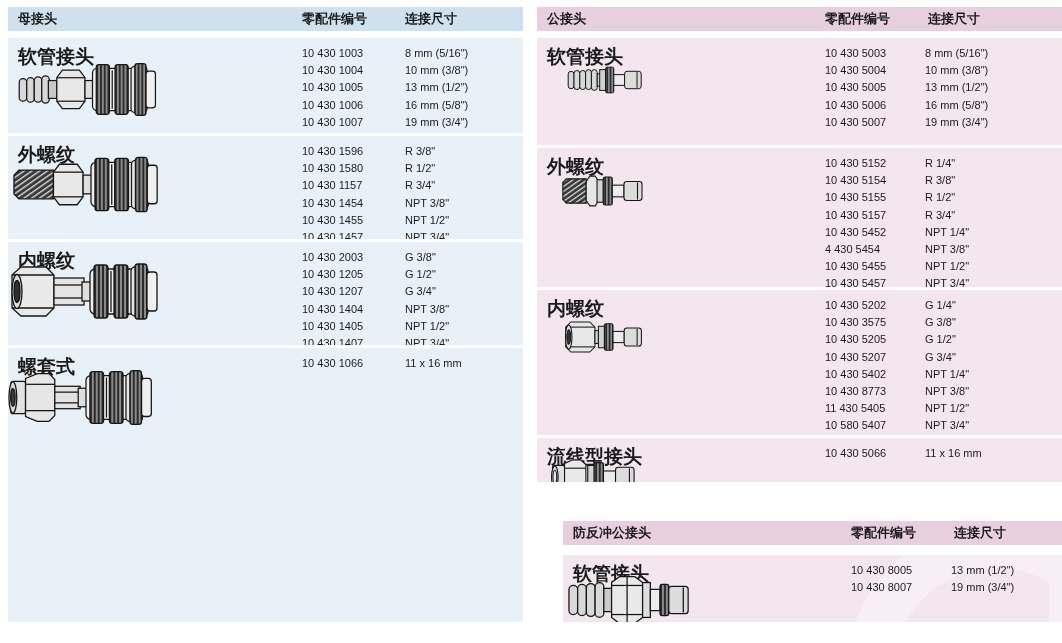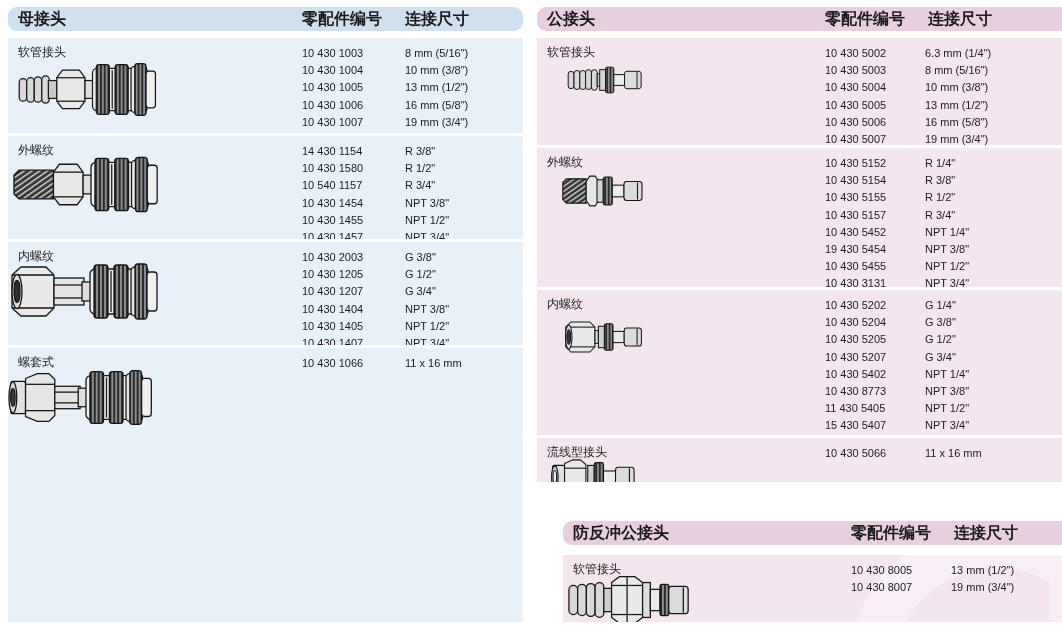--- a/index.html
+++ b/index.html
@@ -8,40 +8,40 @@
     background:#ffffff;
     font-family:"Liberation Sans",sans-serif;
     color:var(--text,#1b1b1b);
     position:relative;
     overflow:hidden;
   }
   .panel{position:absolute}
   .thead{
     position:absolute;left:0;right:0;top:0;height:24px;
     display:flex;align-items:center;
-    font-weight:bold;font-size:16px;border-radius:9px;
+    font-weight:bold;font-size:13px;
   }
   .t-blue .thead{background:var(--blue-header,#cfe0ef)}
   .t-pink .thead{background:var(--pink-header,#e7cfe0)}
   .ttitle{position:absolute;left:10px;white-space:nowrap}
   .tcol{position:absolute;white-space:nowrap}
   .t-blue .tcol1{left:294px}
   .t-blue .tcol2{left:397px}
   .t-pink .tcol1{left:288px}
   .t-pink .tcol2{left:391px}
   .tbody{
     position:absolute;left:0;right:0;top:31px;bottom:0;
     display:flex;flex-direction:column;
   }
   #tbl-anti .tbody{top:34px}
   .sec{position:relative;margin-bottom:3px;flex:0 0 auto;overflow:hidden}
   .sec:last-child{flex:1 1 auto;margin-bottom:16px}
   .t-blue .sec{background:var(--blue-body,#e9f1f8)}
   .t-pink .sec{background:var(--pink-body,#f4e6ef)}
-  .slabel{position:absolute;top:6px;left:10px;font-weight:normal;font-size:12px;white-space:nowrap}
+  .slabel{position:absolute;top:6px;left:10px;font-weight:bold;font-size:19px;white-space:nowrap}
   .rows{position:absolute;top:7px;font-size:11px;line-height:17.2px}
   .t-blue .rows{left:294px}
   .t-pink .rows{left:288px}
   .prow{display:flex;white-space:nowrap}
   .pnum{width:103px;flex:0 0 auto}
   .t-pink .pnum{width:100px}
   .simg{position:absolute}
   .simg svg{width:100%;height:100%;display:block}
   .watermark{
     position:absolute;border-radius:50%;
@@ -151,29 +151,29 @@
           <svg viewBox="0 0 160 66" preserveAspectRatio="xMidYMid meet">
             <g stroke="#161616" stroke-width="1.3">
               <polygon points="2,24 7,19 42,19 42,48 7,48 2,43" fill="url(#thread)"></polygon>
             </g>
             <use href="#hexs"></use>
               <use href="#sleeve"></use>
           </svg>
         </div>
         <div class="rows">
             <div class="prow">
-              <span class="pnum">14 430 1154</span>
+              <span class="pnum">10 430 1596</span>
               <span class="psize">R 3/8"</span>
             </div>
             <div class="prow">
               <span class="pnum">10 430 1580</span>
               <span class="psize">R 1/2"</span>
             </div>
             <div class="prow">
-              <span class="pnum">10 540 1157</span>
+              <span class="pnum">10 430 1157</span>
               <span class="psize">R 3/4"</span>
             </div>
             <div class="prow">
               <span class="pnum">10 430 1454</span>
               <span class="psize">NPT 3/8"</span>
             </div>
             <div class="prow">
               <span class="pnum">10 430 1455</span>
               <span class="psize">NPT 1/2"</span>
             </div>
@@ -276,24 +276,20 @@
               <rect x="16" y="9" width="7" height="23" rx="3.5"></rect>
               <rect x="23" y="8" width="7" height="24" rx="3.5"></rect>
               <rect x="30" y="8" width="7" height="25" rx="3.5"></rect>
               <rect x="37" y="13" width="4" height="15" fill="#cccccc"></rect>
             </g>
             <use href="#niprear"></use>
           </svg>
         </div>
         <div class="rows">
             <div class="prow">
-              <span class="pnum">10 430 5002</span>
-              <span class="psize">6.3 mm (1/4")</span>
-            </div>
-            <div class="prow">
               <span class="pnum">10 430 5003</span>
               <span class="psize">8 mm (5/16")</span>
             </div>
             <div class="prow">
               <span class="pnum">10 430 5004</span>
               <span class="psize">10 mm (3/8")</span>
             </div>
             <div class="prow">
               <span class="pnum">10 430 5005</span>
               <span class="psize">13 mm (1/2")</span>
@@ -335,29 +331,29 @@
             </div>
             <div class="prow">
               <span class="pnum">10 430 5157</span>
               <span class="psize">R 3/4"</span>
             </div>
             <div class="prow">
               <span class="pnum">10 430 5452</span>
               <span class="psize">NPT 1/4"</span>
             </div>
             <div class="prow">
-              <span class="pnum">19 430 5454</span>
+              <span class="pnum">4 430 5454</span>
               <span class="psize">NPT 3/8"</span>
             </div>
             <div class="prow">
               <span class="pnum">10 430 5455</span>
               <span class="psize">NPT 1/2"</span>
             </div>
             <div class="prow">
-              <span class="pnum">10 430 3131</span>
+              <span class="pnum">10 430 5457</span>
               <span class="psize">NPT 3/4"</span>
             </div>
           </div>
       </div>
 
       <div class="sec" style="height:145px">
         <div class="slabel">内螺纹</div>
         <div class="simg" style="left:27px;top:26px;width:86px;height:42px">
           <svg viewBox="0 0 100 41" preserveAspectRatio="xMidYMid meet">
             <g stroke="#161616" stroke-width="1.2" fill="#e8e8e8">
@@ -370,21 +366,21 @@
             </g>
             <use href="#niprear"></use>
           </svg>
         </div>
         <div class="rows">
             <div class="prow">
               <span class="pnum">10 430 5202</span>
               <span class="psize">G 1/4"</span>
             </div>
             <div class="prow">
-              <span class="pnum">10 430 5204</span>
+              <span class="pnum">10 430 3575</span>
               <span class="psize">G 3/8"</span>
             </div>
             <div class="prow">
               <span class="pnum">10 430 5205</span>
               <span class="psize">G 1/2"</span>
             </div>
             <div class="prow">
               <span class="pnum">10 430 5207</span>
               <span class="psize">G 3/4"</span>
             </div>
@@ -394,21 +390,21 @@
             </div>
             <div class="prow">
               <span class="pnum">10 430 8773</span>
               <span class="psize">NPT 3/8"</span>
             </div>
             <div class="prow">
               <span class="pnum">11 430 5405</span>
               <span class="psize">NPT 1/2"</span>
             </div>
             <div class="prow">
-              <span class="pnum">15 430 5407</span>
+              <span class="pnum">10 580 5407</span>
               <span class="psize">NPT 3/4"</span>
             </div>
           </div>
       </div>
 
       <div class="sec">
         <div class="slabel">流线型接头</div>
         <div class="simg" style="left:10px;top:20px;width:100px;height:38px">
           <svg viewBox="0 0 100 41" preserveAspectRatio="xMidYMid meet">
             <g stroke="#161616" stroke-width="1.2" fill="#e4e4e4">

